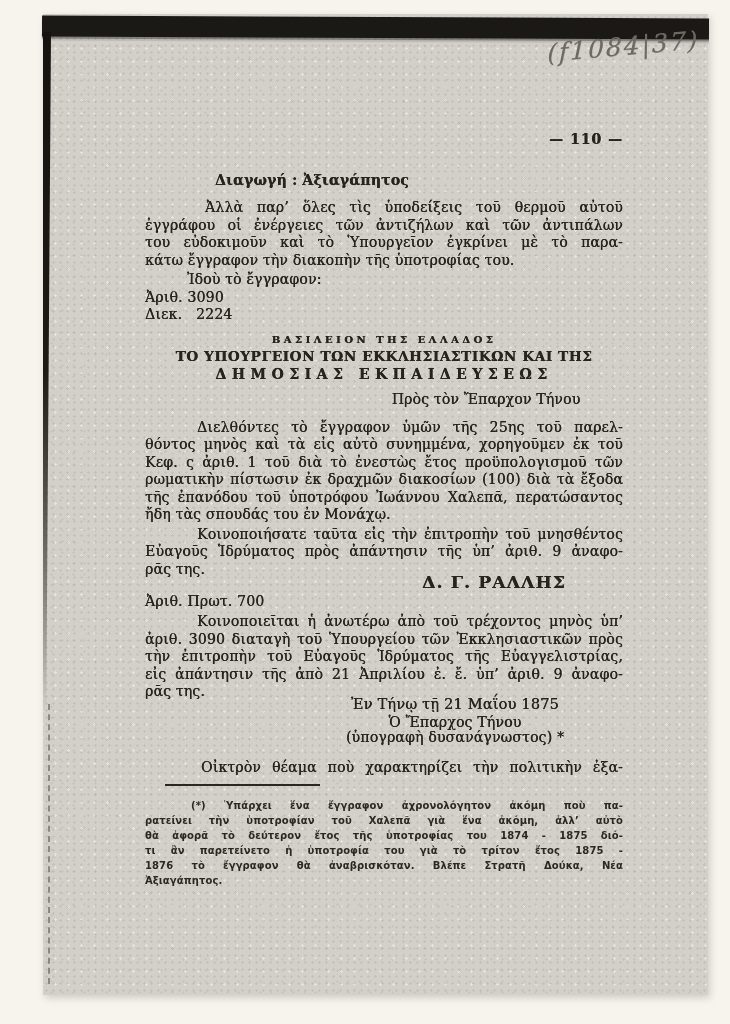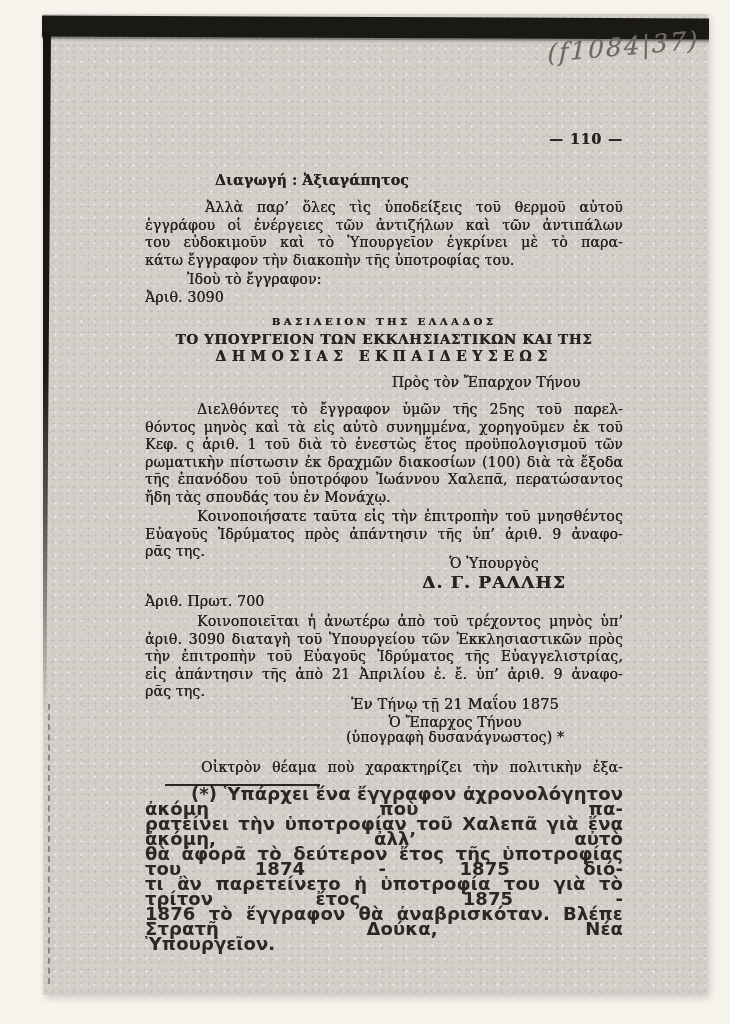--- a/index.html
+++ b/index.html
@@ -80,24 +80,24 @@
   .sig1 { width: 230px; margin: -5.5px 14px 0 auto; text-align: center; }
   .sig1 .name { font-weight: bold; font-size: 17px; letter-spacing: 1.2px; line-height: 18px; }
   .protocol { margin-top: 2px; }
   .para4 { margin-top: 3px; }
   .dateblock { width: 260px; margin: -4.5px 38px 12px auto; text-align: center; }
   .dateblock .date { font-size: 14.5px; }
   .dateblock .note { margin-top: -2px; }
   .closing { margin-top: 3.5px; text-indent: 56px; text-align: justify; text-align-last: justify; }
   .fn-rule { margin-top: 8px; margin-left: 20px; width: 155px; height: 2px; background: #2a2722; }
   .footnote {
-    margin-top: 0;
+    margin-top: 12px;
     font-family: "DejaVu Sans", sans-serif;
     font-weight: bold;
-    font-size: 18px; line-height: 15px;
+    font-size: 10px; line-height: 15px;
     letter-spacing: 0.1px;
     color: #2b2823;
     text-shadow: none;
   }
   .fn-first { text-indent: 46px; }
 </style>
 </head>
 <body>
 
 <div class="stage">
@@ -118,20 +118,21 @@
       <div class="para1">
         <div class="line p1-first">Ἀλλὰ παρ’ ὅλες τὶς ὑποδείξεις τοῦ θερμοῦ αὐτοῦ</div>
         <div class="line">ἐγγράφου οἱ ἐνέργειες τῶν ἀντιζήλων καὶ τῶν ἀντιπάλων</div>
         <div class="line">του εὐδοκιμοῦν καὶ τὸ Ὑπουργεῖον ἐγκρίνει μὲ τὸ παρα-</div>
         <div class="line last">κάτω ἔγγραφον τὴν διακοπὴν τῆς ὑποτροφίας του.</div>
       </div>
 
       <div class="idou">Ἰδοὺ τὸ ἔγγραφον:</div>
 
       <div class="num-line">Ἀριθ. 3090</div>
+      <div class="num-line">Διεκ.   2224</div>
 
       <div class="heading">
         <div class="h1">ΒΑΣΙΛΕΙΟΝ ΤΗΣ ΕΛΛΑΔΟΣ</div>
         <div class="h2">ΤΟ ΥΠΟΥΡΓΕΙΟΝ ΤΩΝ ΕΚΚΛΗΣΙΑΣΤΙΚΩΝ ΚΑΙ ΤΗΣ</div>
         <div class="h3">ΔΗΜΟΣΙΑΣ ΕΚΠΑΙΔΕΥΣΕΩΣ</div>
       </div>
 
       <div class="addressee">Πρὸς τὸν Ἔπαρχον Τήνου</div>
 
       <div class="para2">
@@ -143,21 +144,20 @@
         <div class="line last">ἤδη τὰς σπουδάς του ἐν Μονάχῳ.</div>
       </div>
 
       <div class="para3">
         <div class="line p-first">Κοινοποιήσατε ταῦτα εἰς τὴν ἐπιτροπὴν τοῦ μνησθέντος</div>
         <div class="line">Εὐαγοῦς Ἱδρύματος πρὸς ἀπάντησιν τῆς ὑπ’ ἀριθ. 9 ἀναφο-</div>
         <div class="line last">ρᾶς της.</div>
       </div>
 
       <div class="sig1">
-        <div class="role">Ὁ Ὑπουργὸς</div>
         <div class="name">Δ. Γ. ΡΑΛΛΗΣ</div>
       </div>
 
       <div class="protocol num-line">Ἀριθ. Πρωτ. 700</div>
 
       <div class="para4">
         <div class="line p-first">Κοινοποιεῖται ἡ ἀνωτέρω ἀπὸ τοῦ τρέχοντος μηνὸς ὑπ’</div>
         <div class="line">ἀριθ. 3090 διαταγὴ τοῦ Ὑπουργείου τῶν Ἐκκλησιαστικῶν πρὸς</div>
         <div class="line">τὴν ἐπιτροπὴν τοῦ Εὐαγοῦς Ἱδρύματος τῆς Εὐαγγελιστρίας,</div>
         <div class="line">εἰς ἀπάντησιν τῆς ἀπὸ 21 Ἀπριλίου ἐ. ἔ. ὑπ’ ἀριθ. 9 ἀναφο-</div>
@@ -173,18 +173,18 @@
       <div class="closing">Οἰκτρὸν θέαμα ποὺ χαρακτηρίζει τὴν πολιτικὴν ἐξα-</div>
 
       <div class="fn-rule"></div>
 
       <div class="footnote">
         <div class="line fn-first">(*) Ὑπάρχει ἕνα ἔγγραφον ἀχρονολόγητον ἀκόμη ποὺ πα-</div>
         <div class="line">ρατείνει τὴν ὑποτροφίαν τοῦ Χαλεπᾶ γιὰ ἕνα ἀκόμη, ἀλλ’ αὐτὸ</div>
         <div class="line">θὰ ἀφορᾶ τὸ δεύτερον ἔτος τῆς ὑποτροφίας του 1874 - 1875 διό-</div>
         <div class="line">τι ἂν παρετείνετο ἡ ὑποτροφία του γιὰ τὸ τρίτον ἔτος 1875 -</div>
         <div class="line">1876 τὸ ἔγγραφον θὰ ἀναβρισκόταν. Βλέπε Στρατῆ Δούκα, Νέα</div>
-        <div class="line last">Ὑπουργεῖον.</div>
+        <div class="line last">Ἀξιαγάπητος.</div>
       </div>
 
     </div>
   </div>
 </div>
 
 </body></html>

